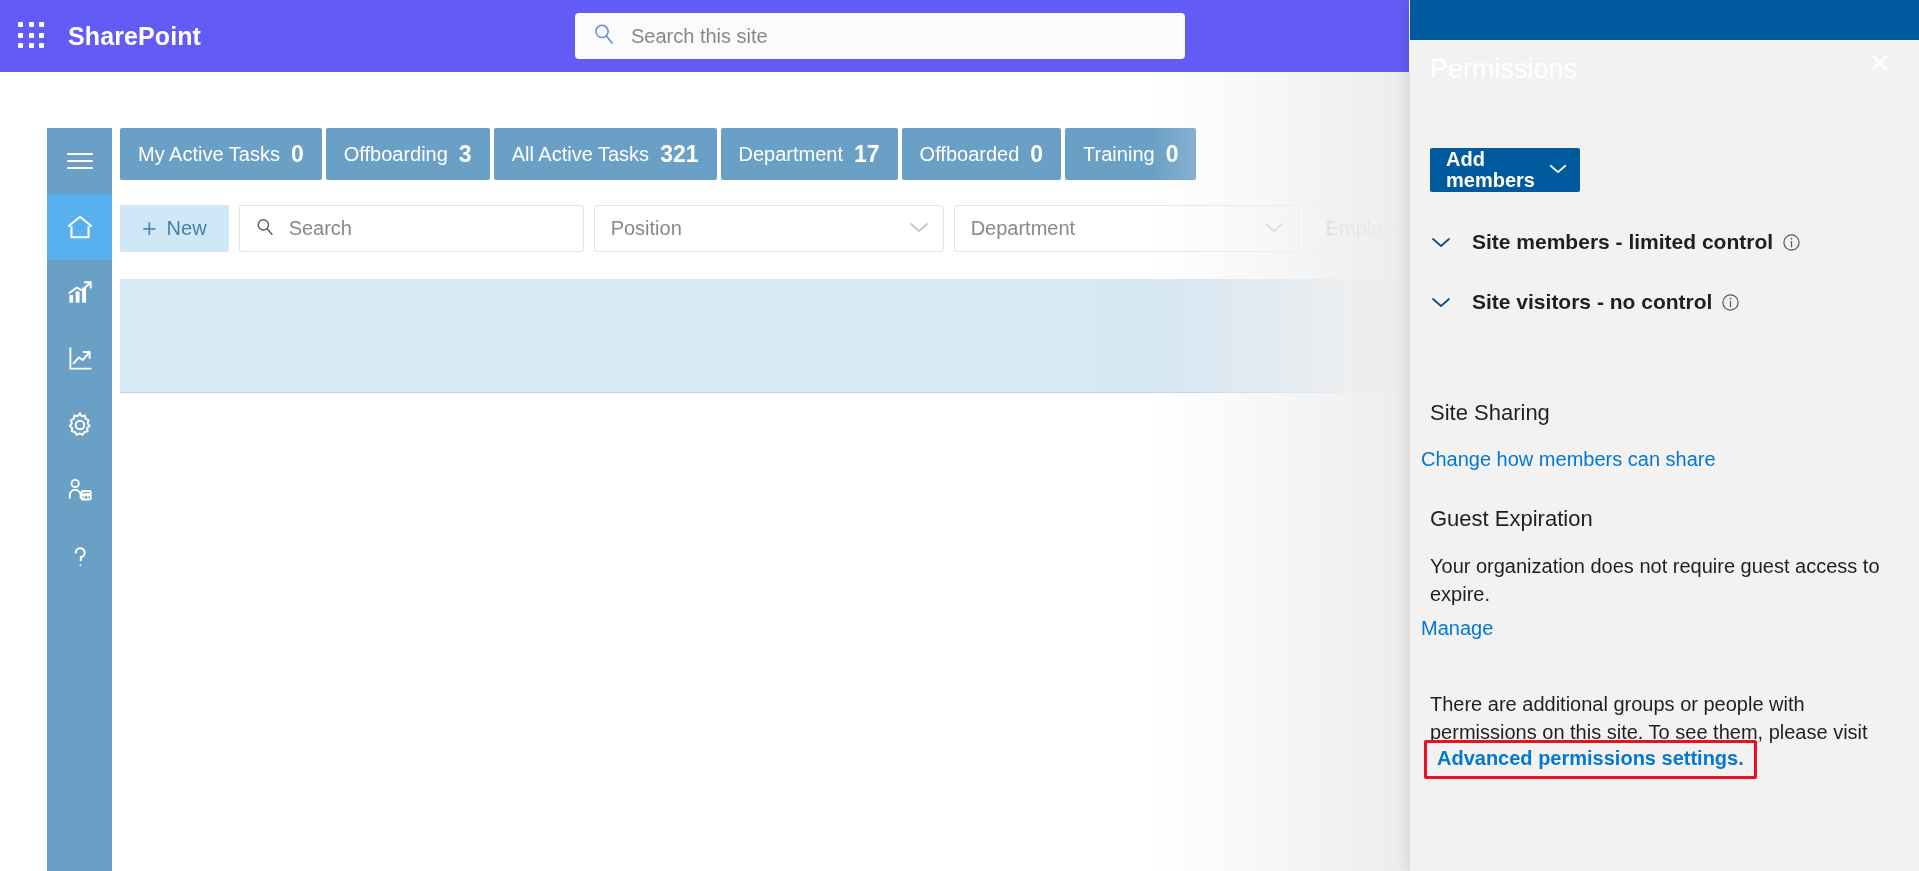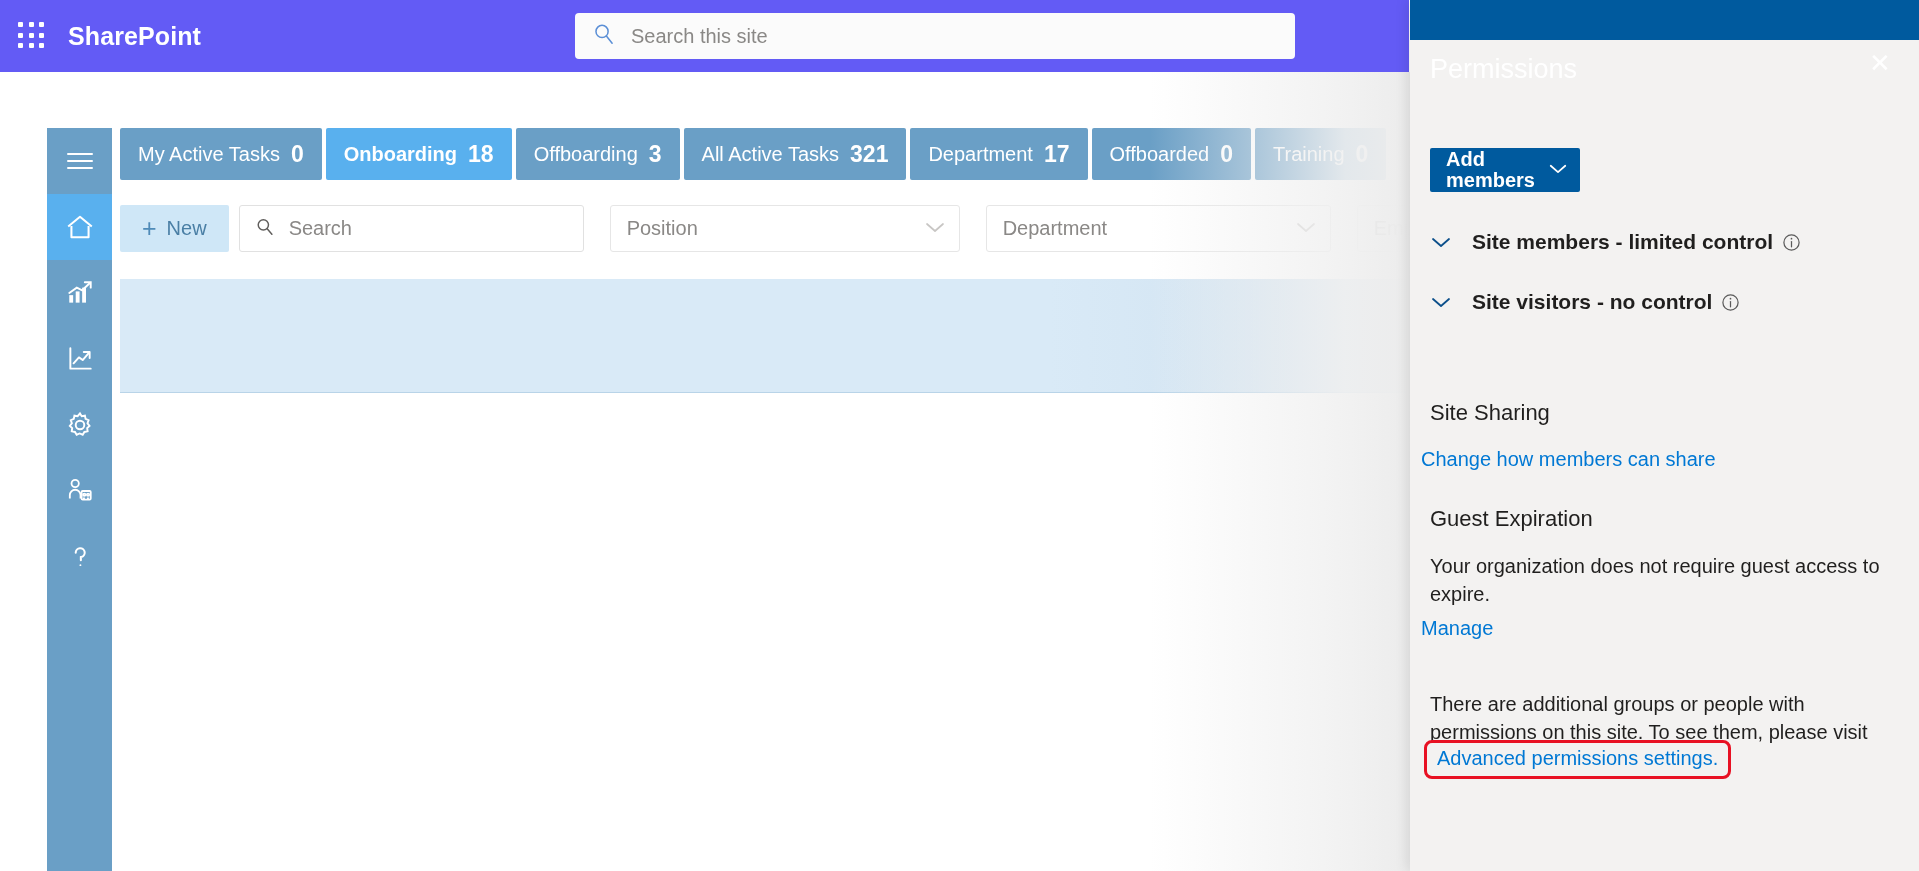--- a/index.html
+++ b/index.html
@@ -21,21 +21,21 @@
     width: 28px; height: 28px; margin-left: 18px; margin-right: 22px;
     display: grid; grid-template-columns: repeat(3, 1fr); grid-template-rows: repeat(3, 1fr);
     gap: 4px; cursor: pointer;
   }
   .waffle i { display: block; width: 5px; height: 5px; background: #fff; border-radius: 1px; }
   .brand {
     color: #fff; font-size: 25px; font-weight: 700; letter-spacing: .1px;
     white-space: nowrap;
   }
   .suite-search {
-    position: absolute; left: 575px; top: 13px; width: 720px; height: 46px;
+    position: absolute; left: 575px; top: 13px; width: 610px; height: 46px;
     background: #fbfbfb; border-radius: 4px; display: flex; align-items: center;
     padding: 16px 16px; cursor: text;
   }
   .suite-search .mag { flex: 0 0 auto; margin-right: 14px; }
   .suite-search input {
     border: 0; outline: 0; background: transparent; width: 100%;
     font-family: "Liberation Sans", sans-serif; font-size: 20px; color: #323130;
   }
   .suite-search input::placeholder { color: #8a8886; }
 
@@ -93,21 +93,21 @@
     display: flex; align-items: center; padding: 8px 14px; cursor: text;
   }
   .list-search input {
     border: 0; outline: 0; background: transparent; width: 100%; margin-left: 13px;
     font-family: "Liberation Sans", sans-serif; font-size: 20px; color: #323130;
   }
   .list-search input::placeholder { color: #8a8886; }
   .filter-select {
     background: #fff; border: 1px solid #e6e6e6; border-radius: 3px;
     display: flex; align-items: center; justify-content: space-between;
-    padding: 0 13px 0 16px; cursor: pointer; margin-left: 16px;
+    padding: 0 13px 0 16px; cursor: pointer;
   }
   .filter-select .fs-label { font-size: 20px; color: #8a8886; white-space: nowrap; }
   .filter-select .chev { margin-left: 26px; color: #c8c6c4; }
   .fs-position { width: 350px; }
   .fs-department { width: 345px; }
   .fs-employee { width: 345px; }
 
   
   .list-row {
     position: absolute; left: 120px; top: 279px; width: 1290px; height: 114px;
@@ -173,21 +173,21 @@
     line-height: 1.4;
   }
   #site-sharing-title { top: 400px; }
   #change-share-link { top: 448px; }
   #guest-exp-title { top: 506px; }
   #guest-exp-text { top: 552px; }
   #manage-link { top: 617px; }
   #extra-note { top: 690px; }
   .highlight-link {
     position: absolute; left: 14px; top: 740px;
-    border: 3px solid #e81123; padding: 4px 10px 6px 10px; border-radius: 8px;
+    border: 3px solid #e81123; padding: 4px 10px 6px 10px; border-radius: 2px; font-weight: bold;
   }
   .highlight-link a {
     font-size: 20px; color: #0078d4; text-decoration: none; cursor: pointer; white-space: nowrap;
   }
 </style>
 </head>
 <body>
 
 <div id="root">
 
@@ -269,24 +269,20 @@
         <path d="M10 10 a4.2 4.2 0 1 1 4.8 4.1 V17"></path>
         <circle cx="14.4" cy="21.6" r="0.9" fill="#fff" stroke="none"></circle>
       </svg>
     </div>
   </div>
 
   <div class="tabs">
     <div class="tab">
       <span class="t-label">My Active Tasks</span>
       <span class="t-count">0</span>
-    </div>
-    <div class="tab active">
-      <span class="t-label">Onboarding</span>
-      <span class="t-count">18</span>
     </div>
     <div class="tab">
       <span class="t-label">Offboarding</span>
       <span class="t-count">3</span>
     </div>
     <div class="tab">
       <span class="t-label">All Active Tasks</span>
       <span class="t-count">321</span>
     </div>
     <div class="tab">

